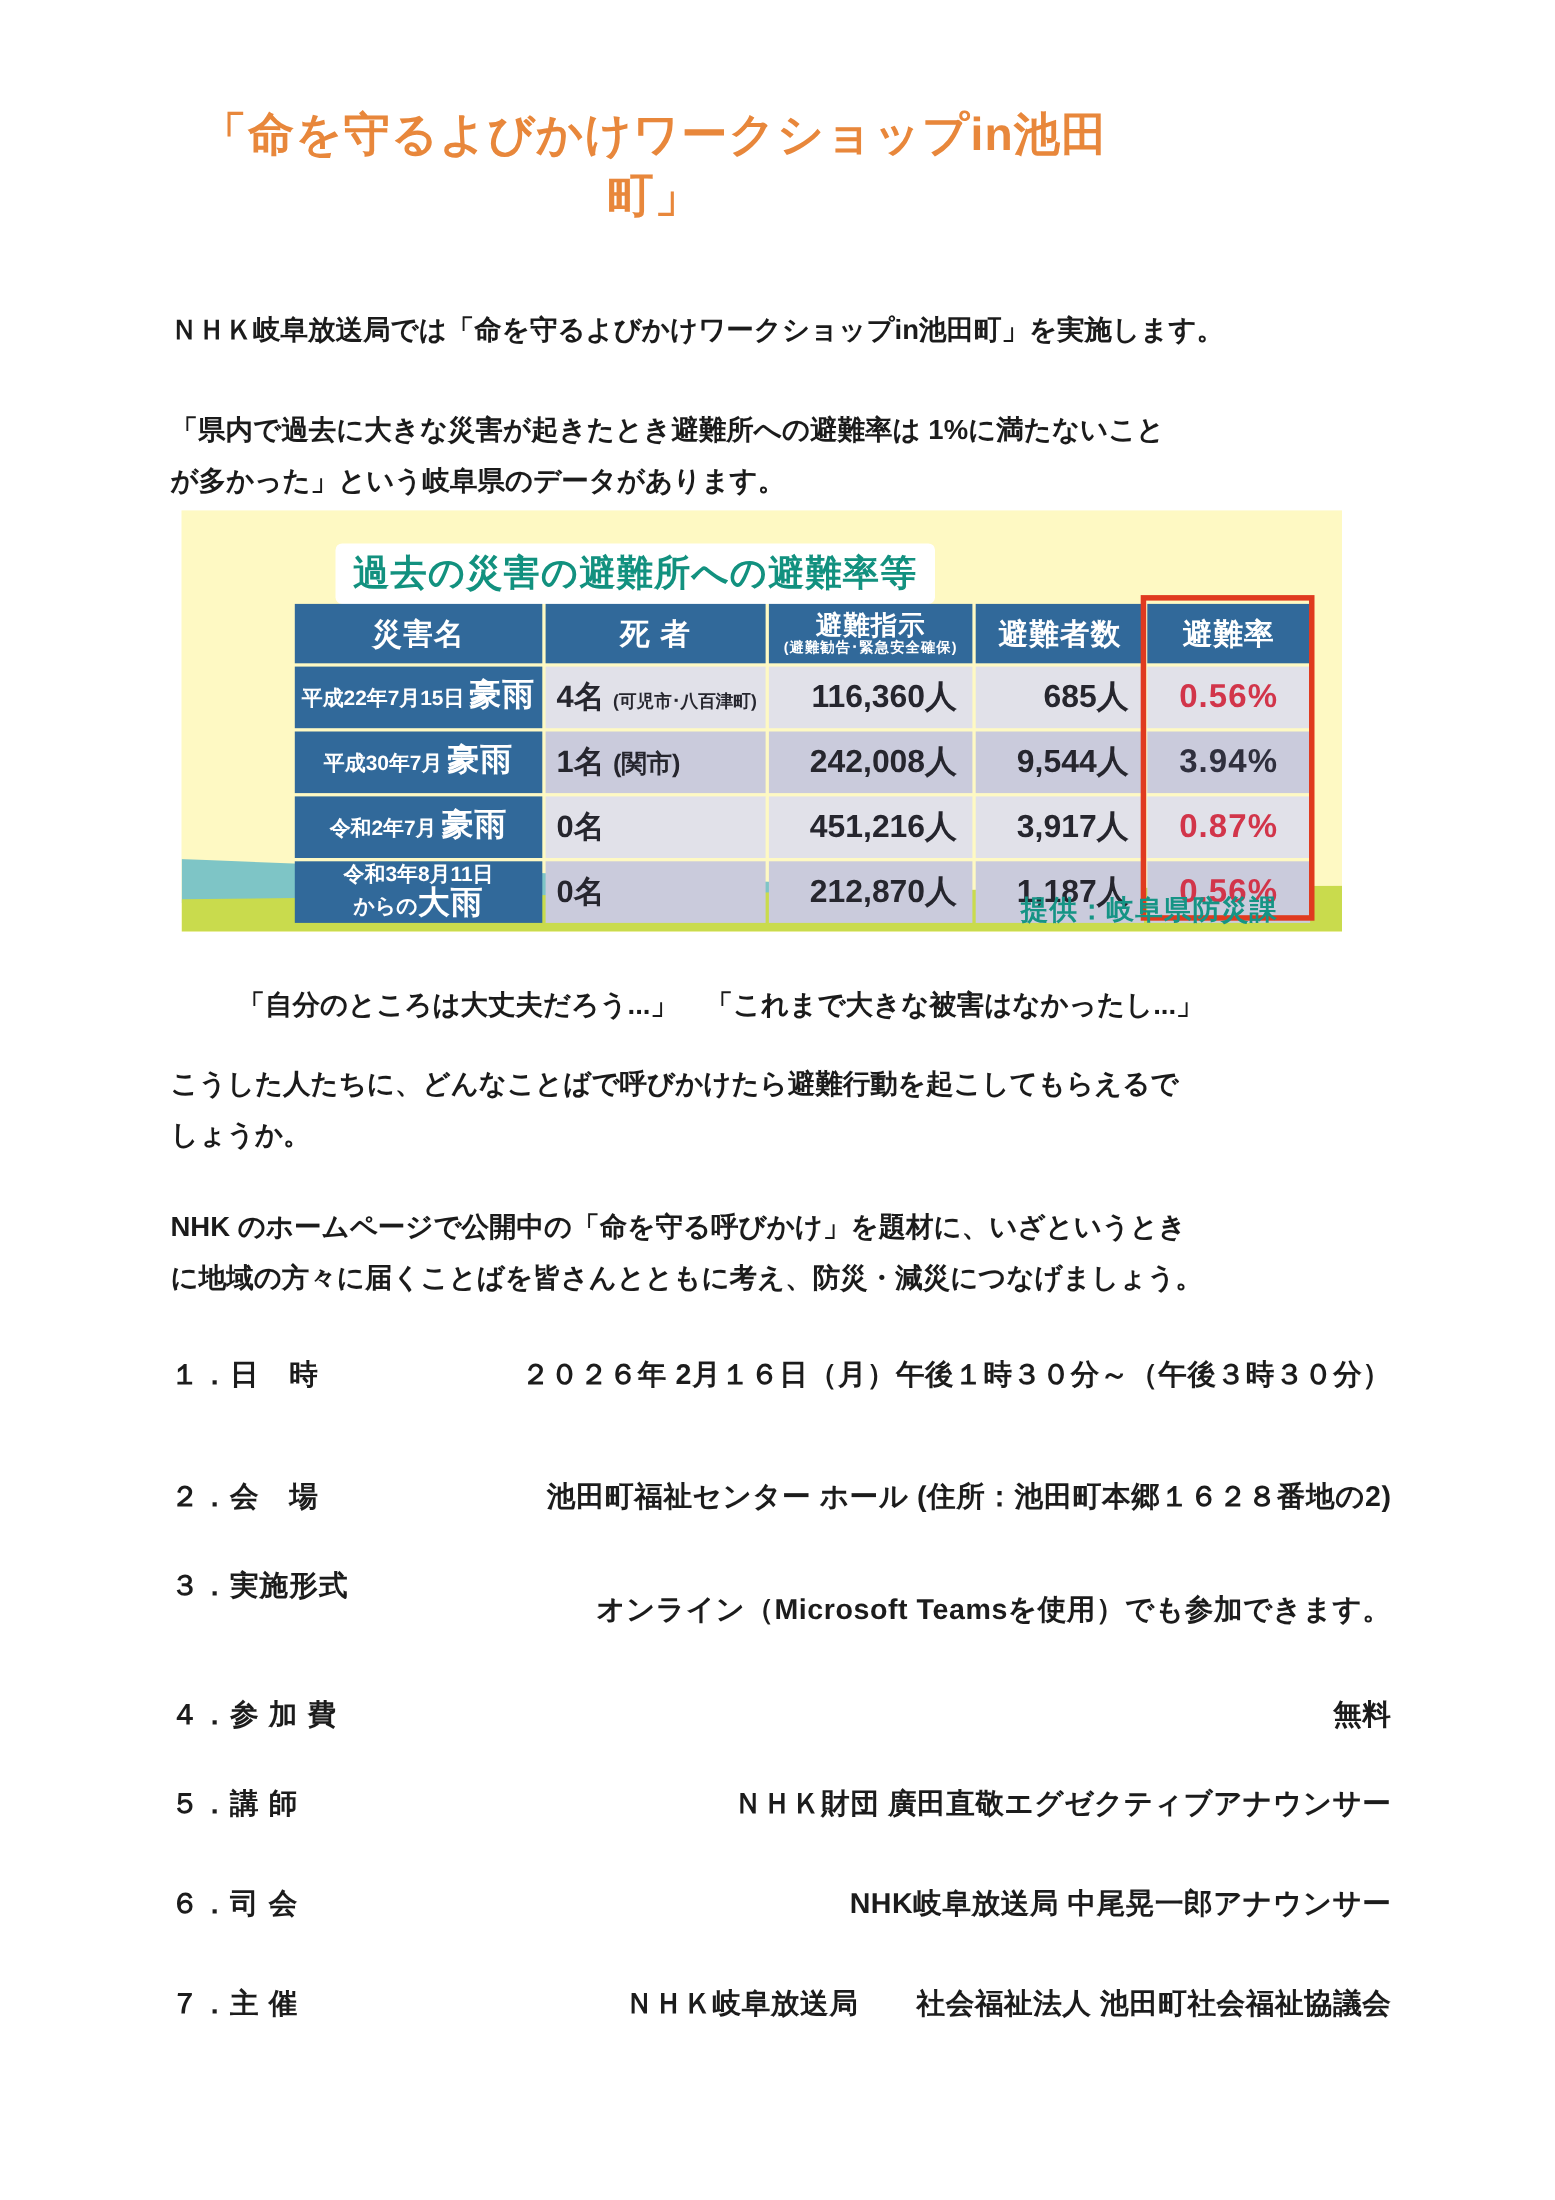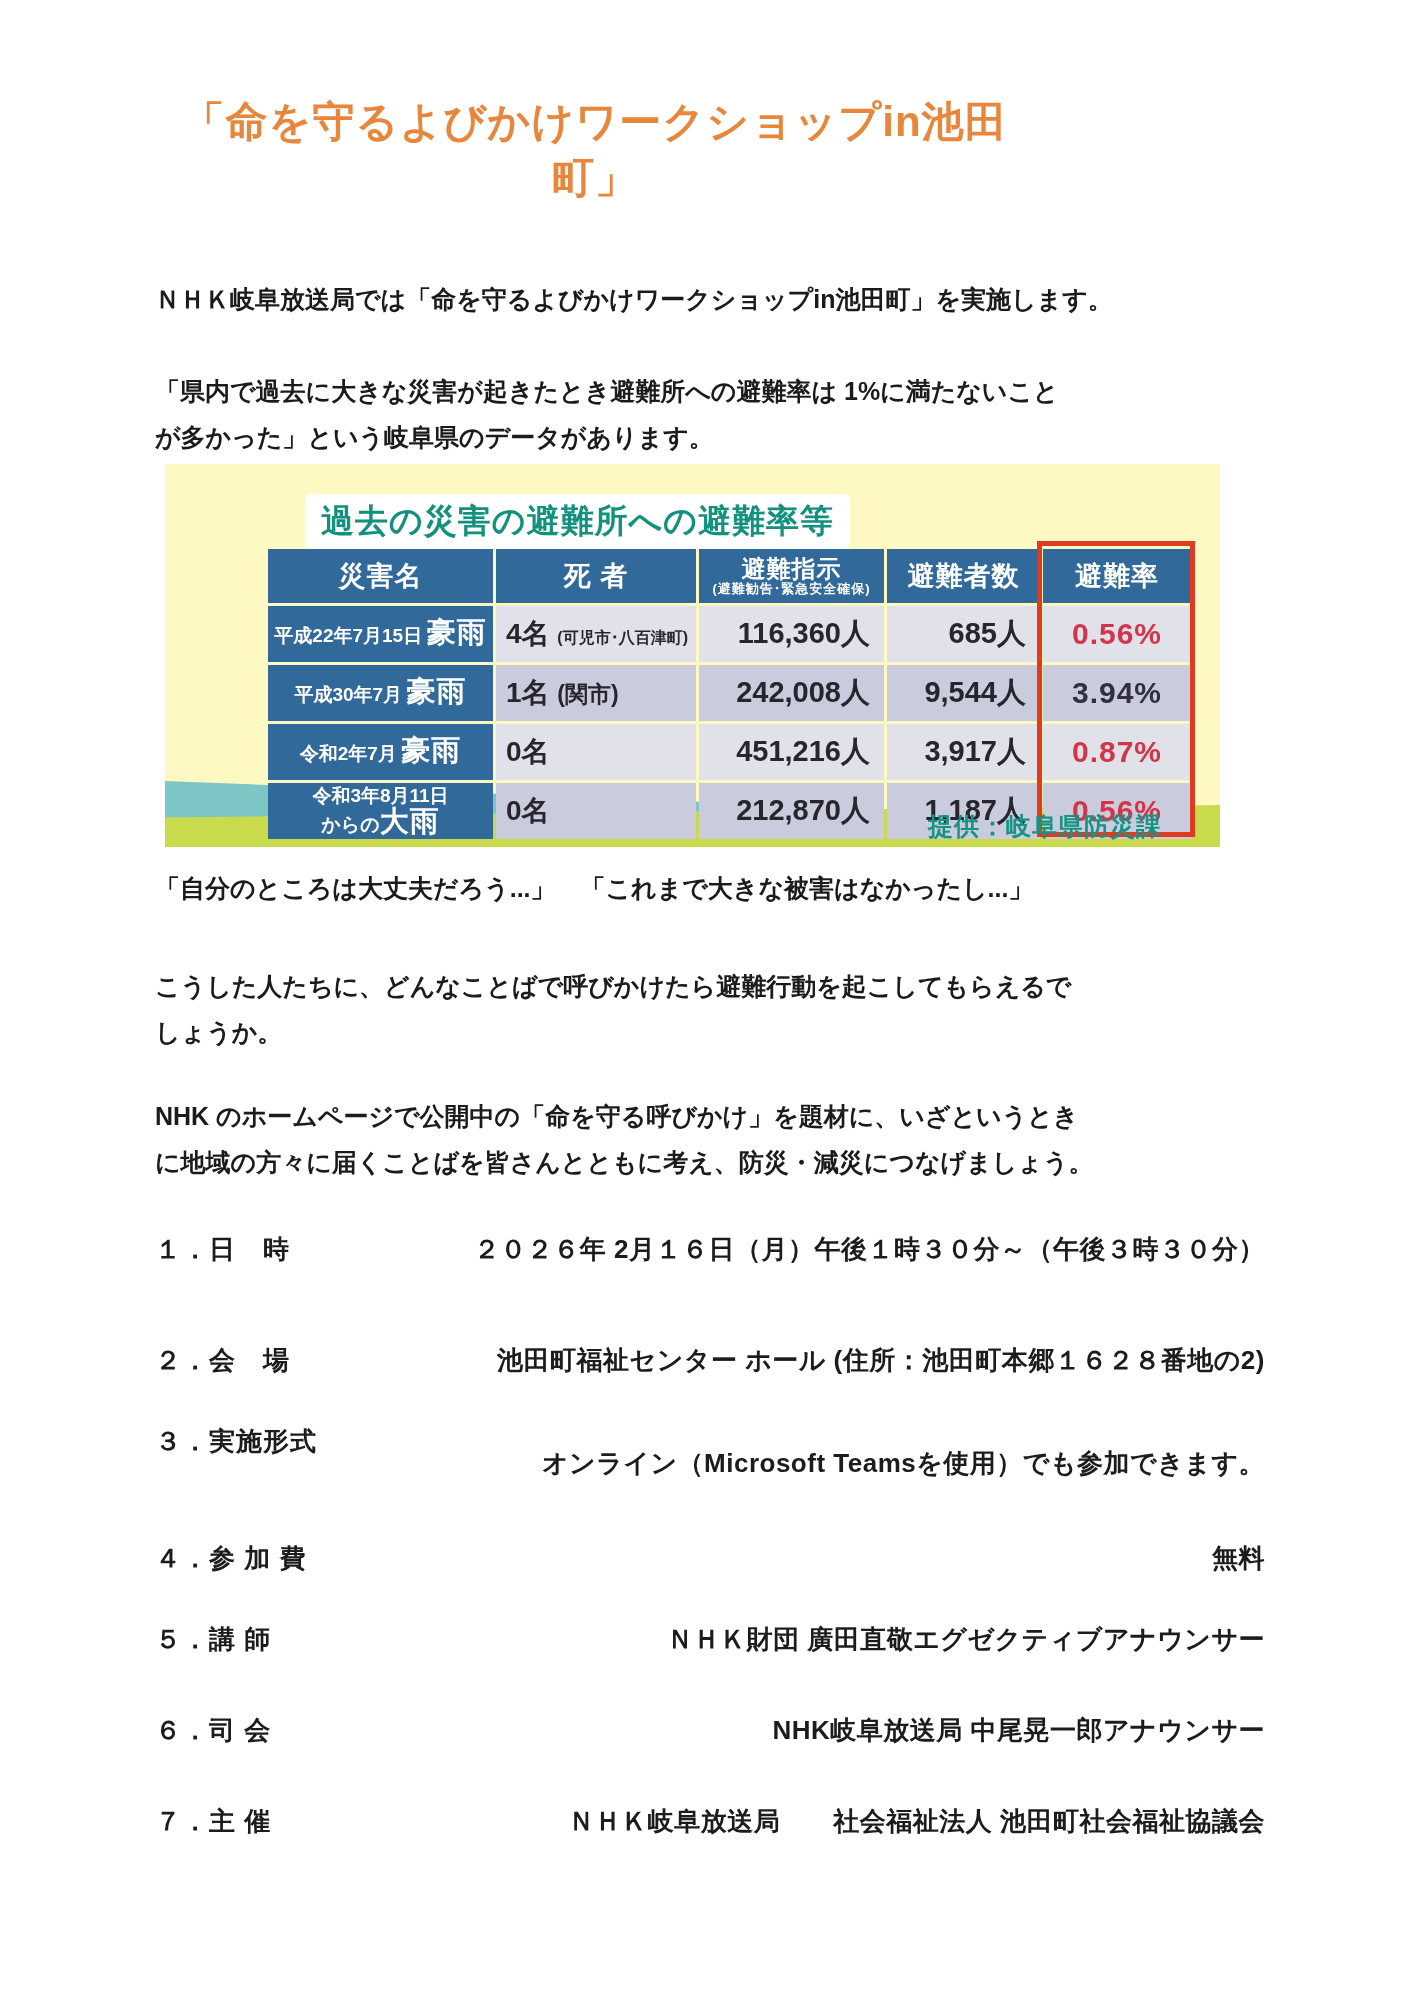--- a/index.html
+++ b/index.html
@@ -11,21 +11,21 @@
   .page{position:relative;width:1414px;height:2000px;background:#fff;}
   .content{position:absolute;left:155px;top:0;width:1110px;}
 
   .doc-title{
     position:absolute;top:94px;left:0;width:880px;text-align:center;
     font-size:42px;font-weight:800;color:#E8873B;letter-spacing:1px;
   }
   .para{position:absolute;left:0;width:1000px;font-size:25px;font-weight:700;color:#1b1b1b;}
   .p1{top:283px;}
   .p2{top:368px;line-height:46px;}
-  .p3{top:872px;}
+  .p3{top:897px;text-align:center;}
   .p4{top:963px;line-height:46px;}
   .p5{top:1093px;line-height:46px;}
 
   
   .fig{
     position:absolute;top:464px;left:10px;width:1055px;height:383px;
     background:#fef9c3;overflow:hidden;
   }
   .fig-band-teal{
     position:absolute;left:0;bottom:26px;width:640px;height:40px;background:#7EC5C6;

